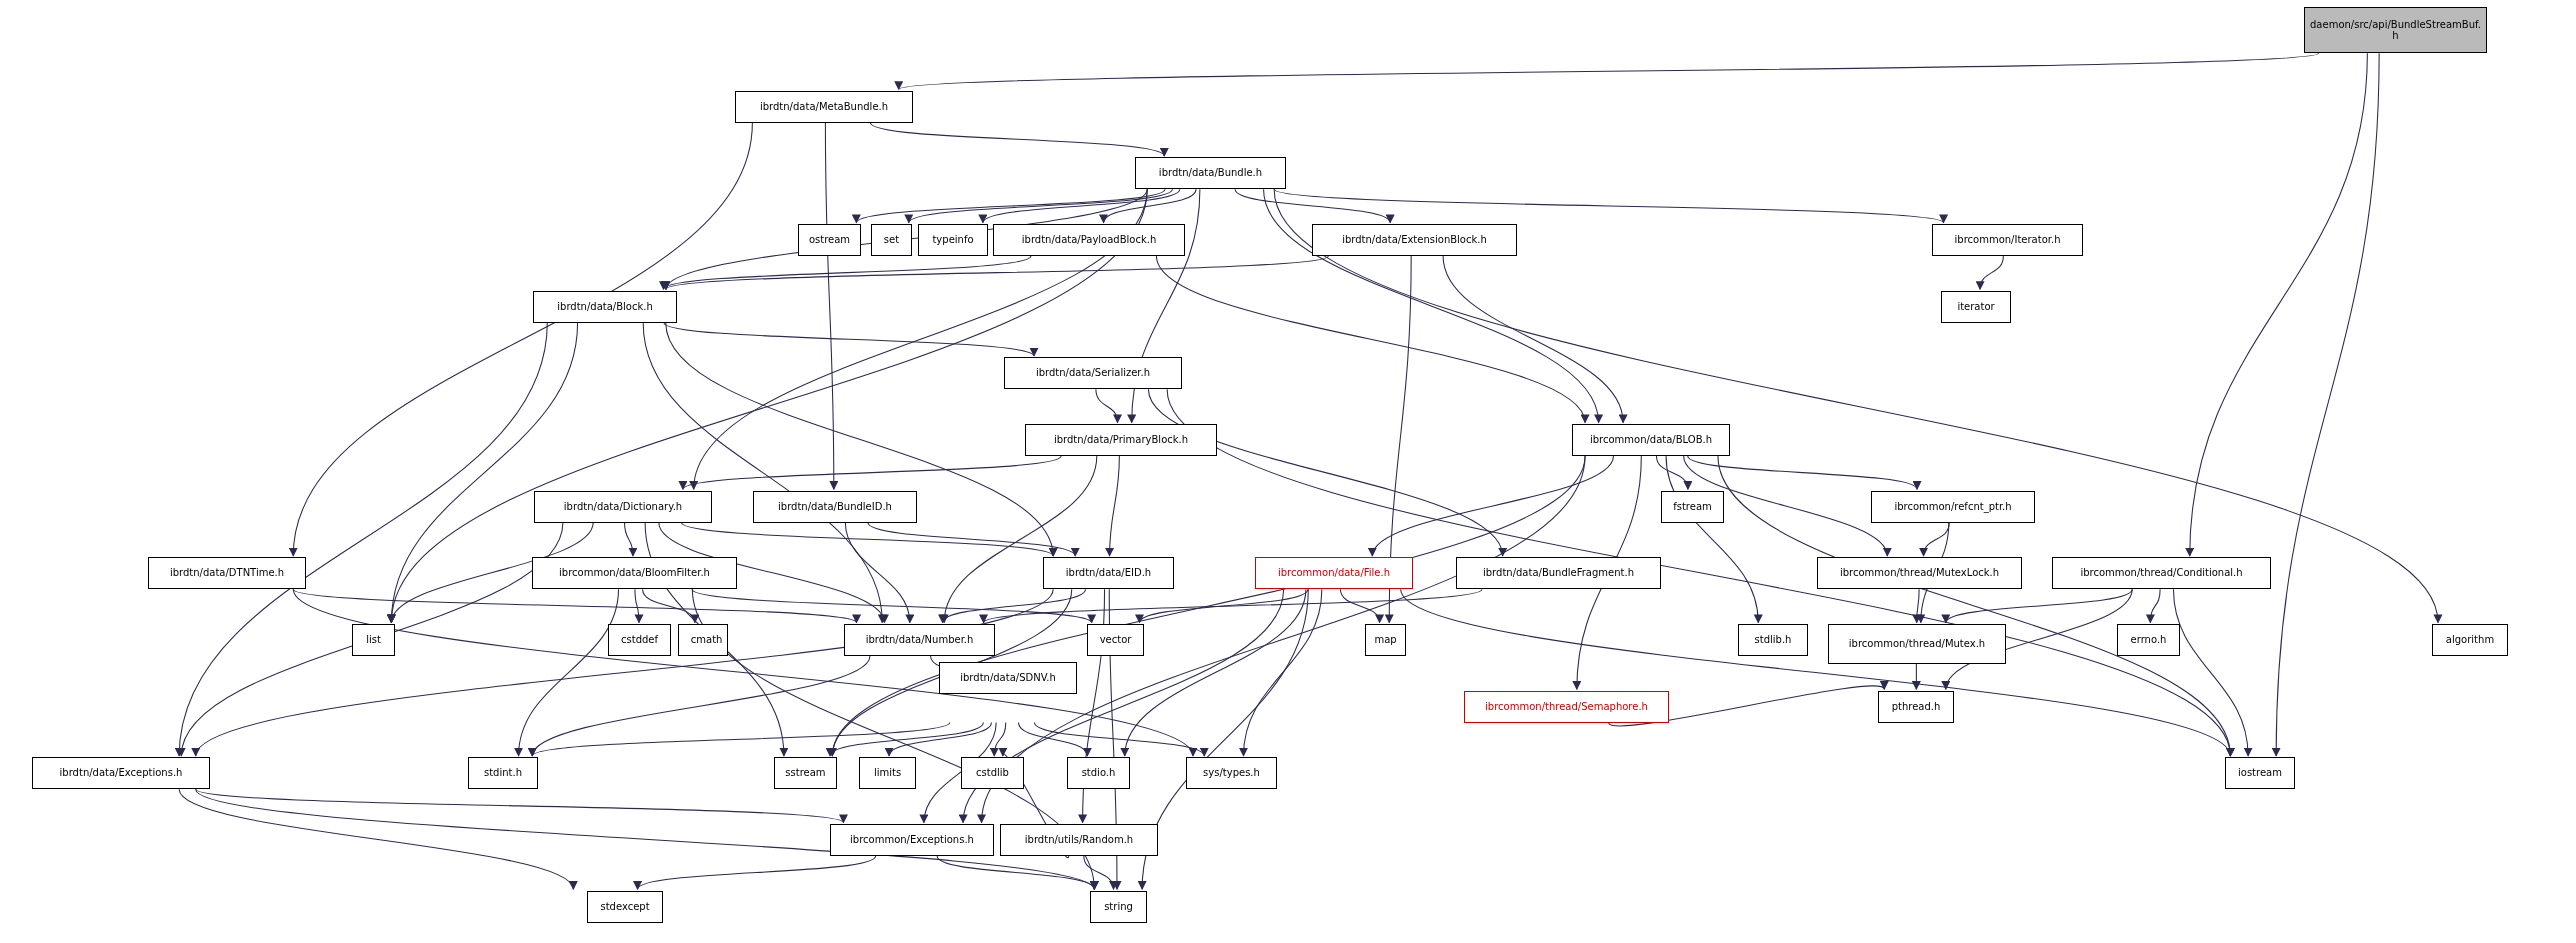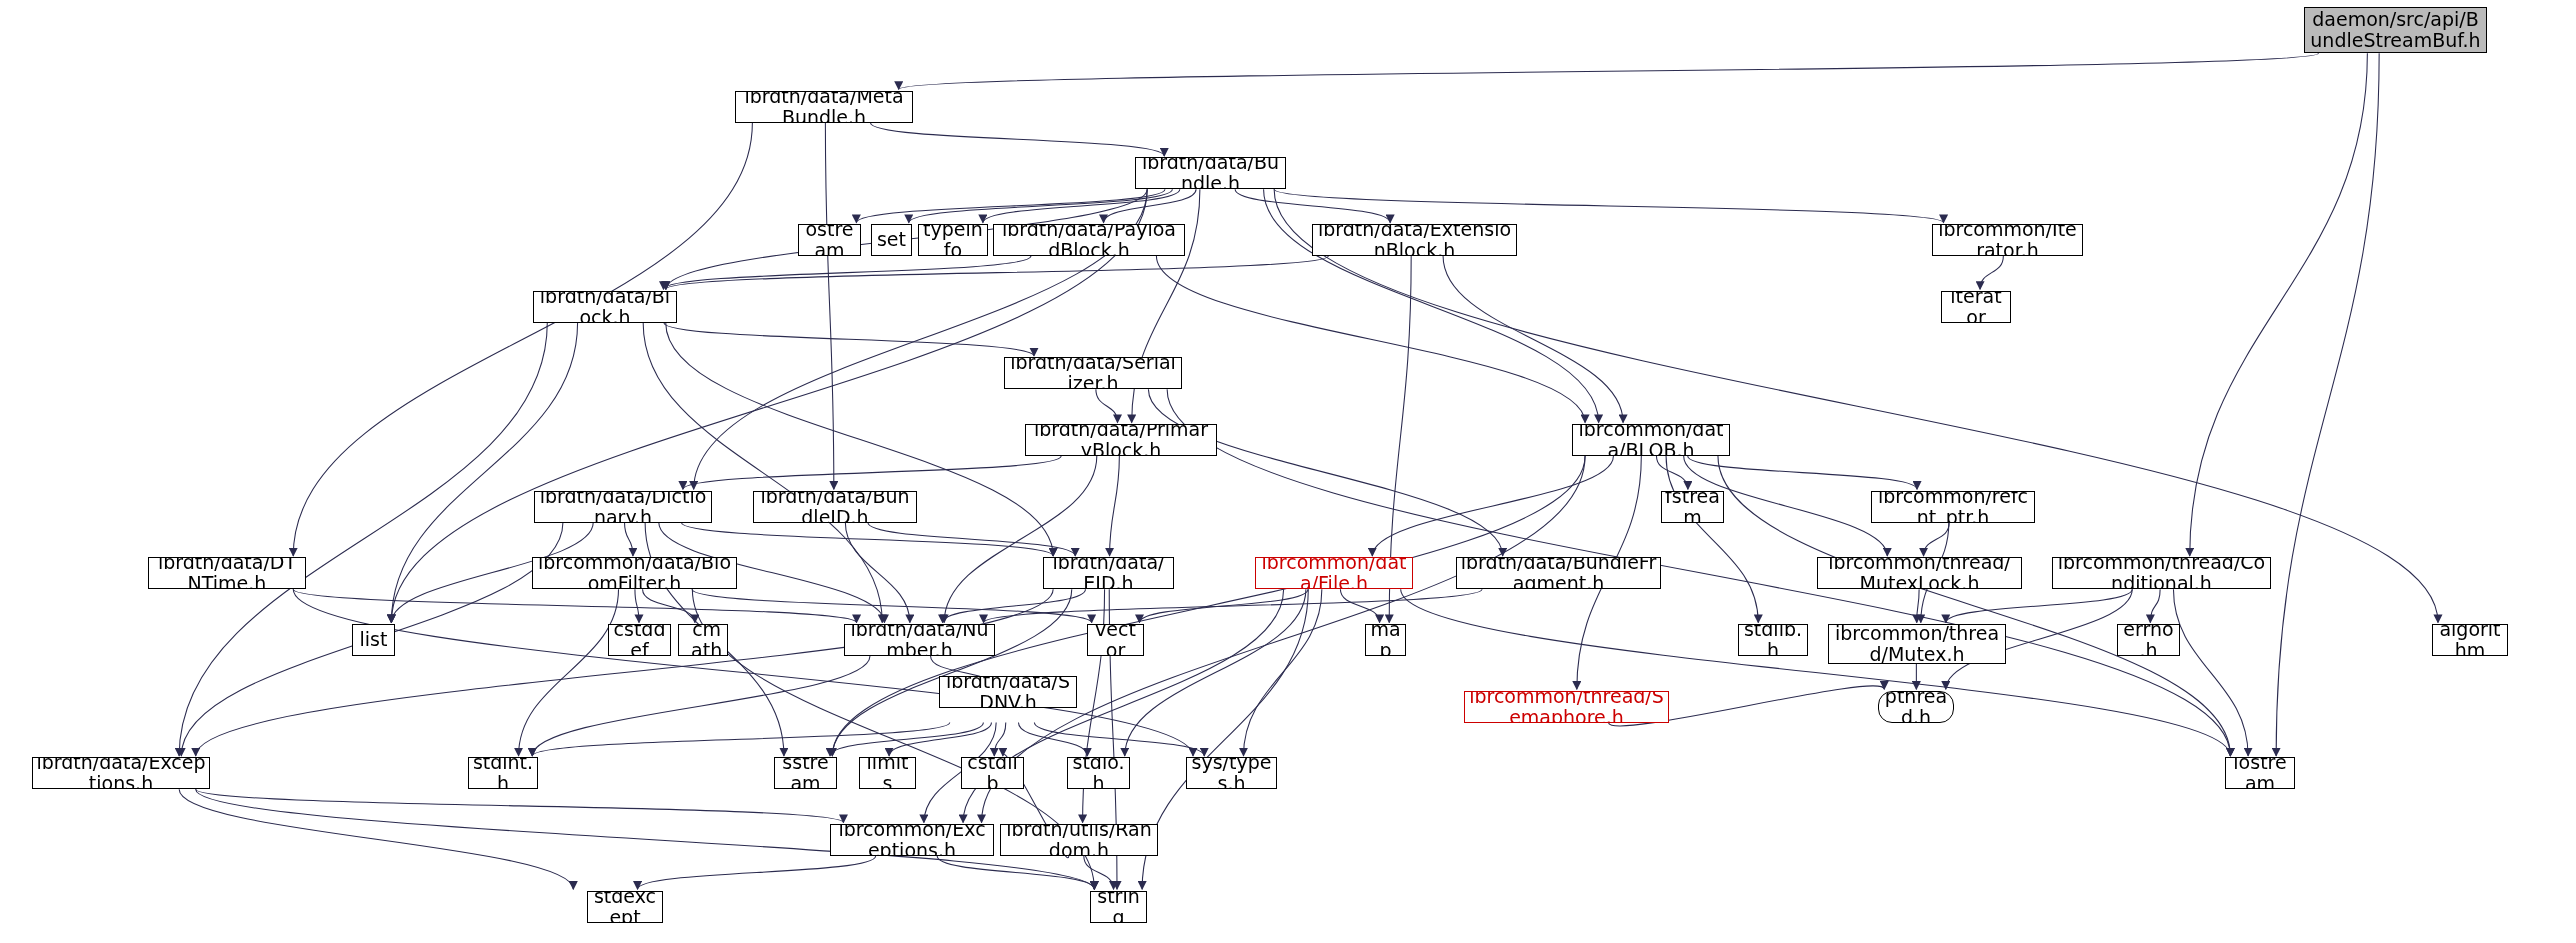--- a/index.html
+++ b/index.html
@@ -16,21 +16,21 @@
   .node {
     position:absolute;
     box-sizing:border-box;
     border:0.9px solid var(--node-border,#000000);
     background:#ffffff;
     color:#000000;
     display:flex;
     align-items:center;
     justify-content:center;
     text-align:center;
-    font-size:19px;
+    font-size:10px;
     line-height:1.12;
     padding:0.9px 2.7px;
     overflow:hidden;
     overflow-wrap:anywhere;
     word-break:break-word;
     cursor:default;
     z-index:2;
   }
   .node.root { background:var(--root-fill,#bababa); }
   .node.truncated {
@@ -245,27 +245,27 @@
     </div>
     <div class="node header" style="left: 1828px; top: 624px; width: 178px; height: 40px;">
       <span>ibrcommon/thread/Mutex.h</span>
     </div>
     <div class="node system" style="left: 2117px; top: 624px; width: 63px; height: 32px; align-items: center;">
       <span>errno.h</span>
     </div>
     <div class="node system" style="left: 2432px; top: 624px; width: 76px; height: 32px;">
       <span>algorithm</span>
     </div>
-    <div class="node header" style="left: 939px; top: 676px; width: 138px; height: 32px;">
+    <div class="node header" style="left: 939px; top: 662px; width: 138px; height: 32px;">
       <span>ibrdtn/data/SDNV.h</span>
     </div>
     <div class="node truncated" style="left: 1464px; top: 691px; width: 205px; height: 32px;">
       <span>ibrcommon/thread/Semaphore.h</span>
     </div>
-    <div class="node system" style="left: 1878px; top: 691px; width: 76px; height: 32px; border-radius: 14px;">
+    <div class="node system" style="left: 1878px; top: 691px; width: 76px; height: 32px;">
       <span>pthread.h</span>
     </div>
     <div class="node header" style="left: 32px; top: 757px; width: 178px; height: 32px;">
       <span>ibrdtn/data/Exceptions.h</span>
     </div>
     <div class="node system" style="left: 468px; top: 757px; width: 70px; height: 32px;">
       <span>stdint.h</span>
     </div>
     <div class="node system" style="left: 774px; top: 757px; width: 63px; height: 32px;">
       <span>sstream</span>

